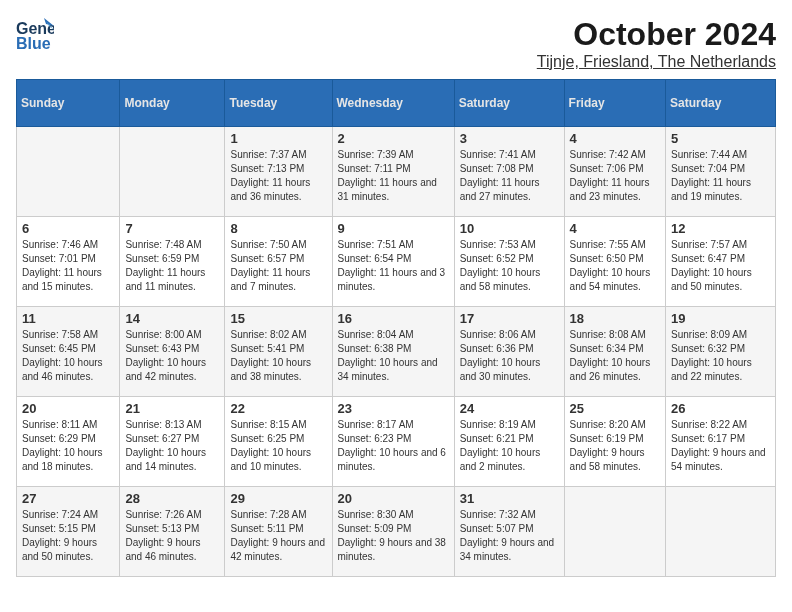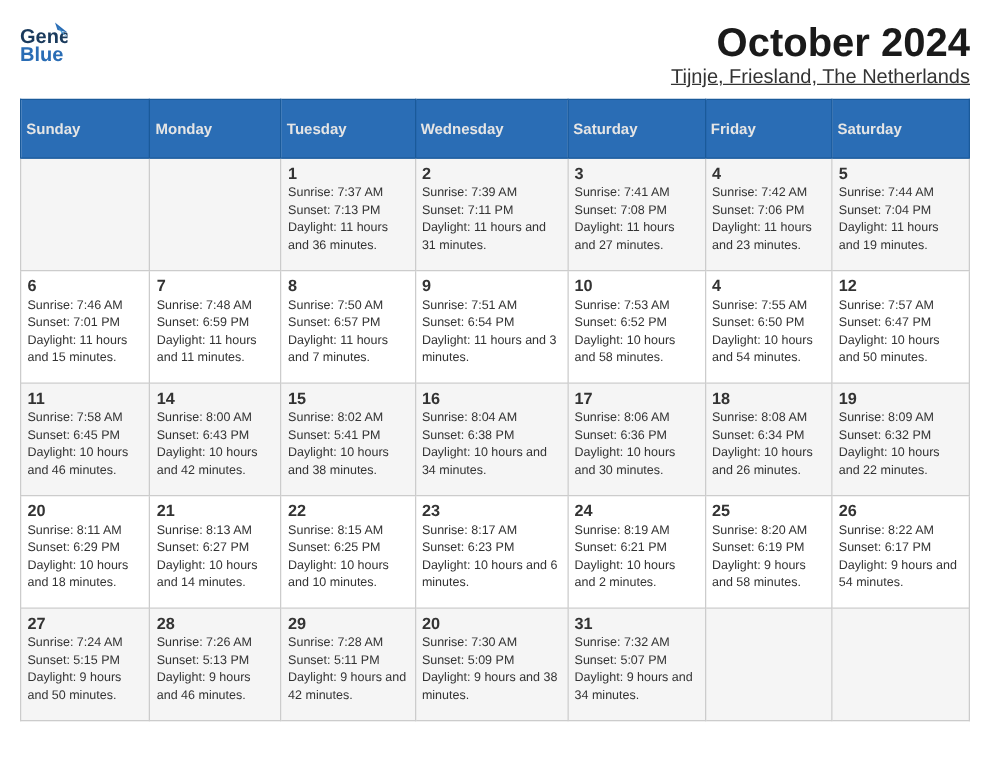--- a/index.html
+++ b/index.html
@@ -293,21 +293,21 @@
 Daylight: 9 hours and 46 minutes.</div>
         </td>
         <td>
           <span class="day-number">29</span>
           <div class="cell-content">Sunrise: 7:28 AM
 Sunset: 5:11 PM
 Daylight: 9 hours and 42 minutes.</div>
         </td>
         <td>
           <span class="day-number">20</span>
-          <div class="cell-content">Sunrise: 7:30 AM
+          <div class="cell-content">Sunrise: 8:30 AM
 Sunset: 5:09 PM
 Daylight: 9 hours and 38 minutes.</div>
         </td>
         <td>
           <span class="day-number">31</span>
           <div class="cell-content">Sunrise: 7:32 AM
 Sunset: 5:07 PM
 Daylight: 9 hours and 34 minutes.</div>
         </td>
         <td></td>

